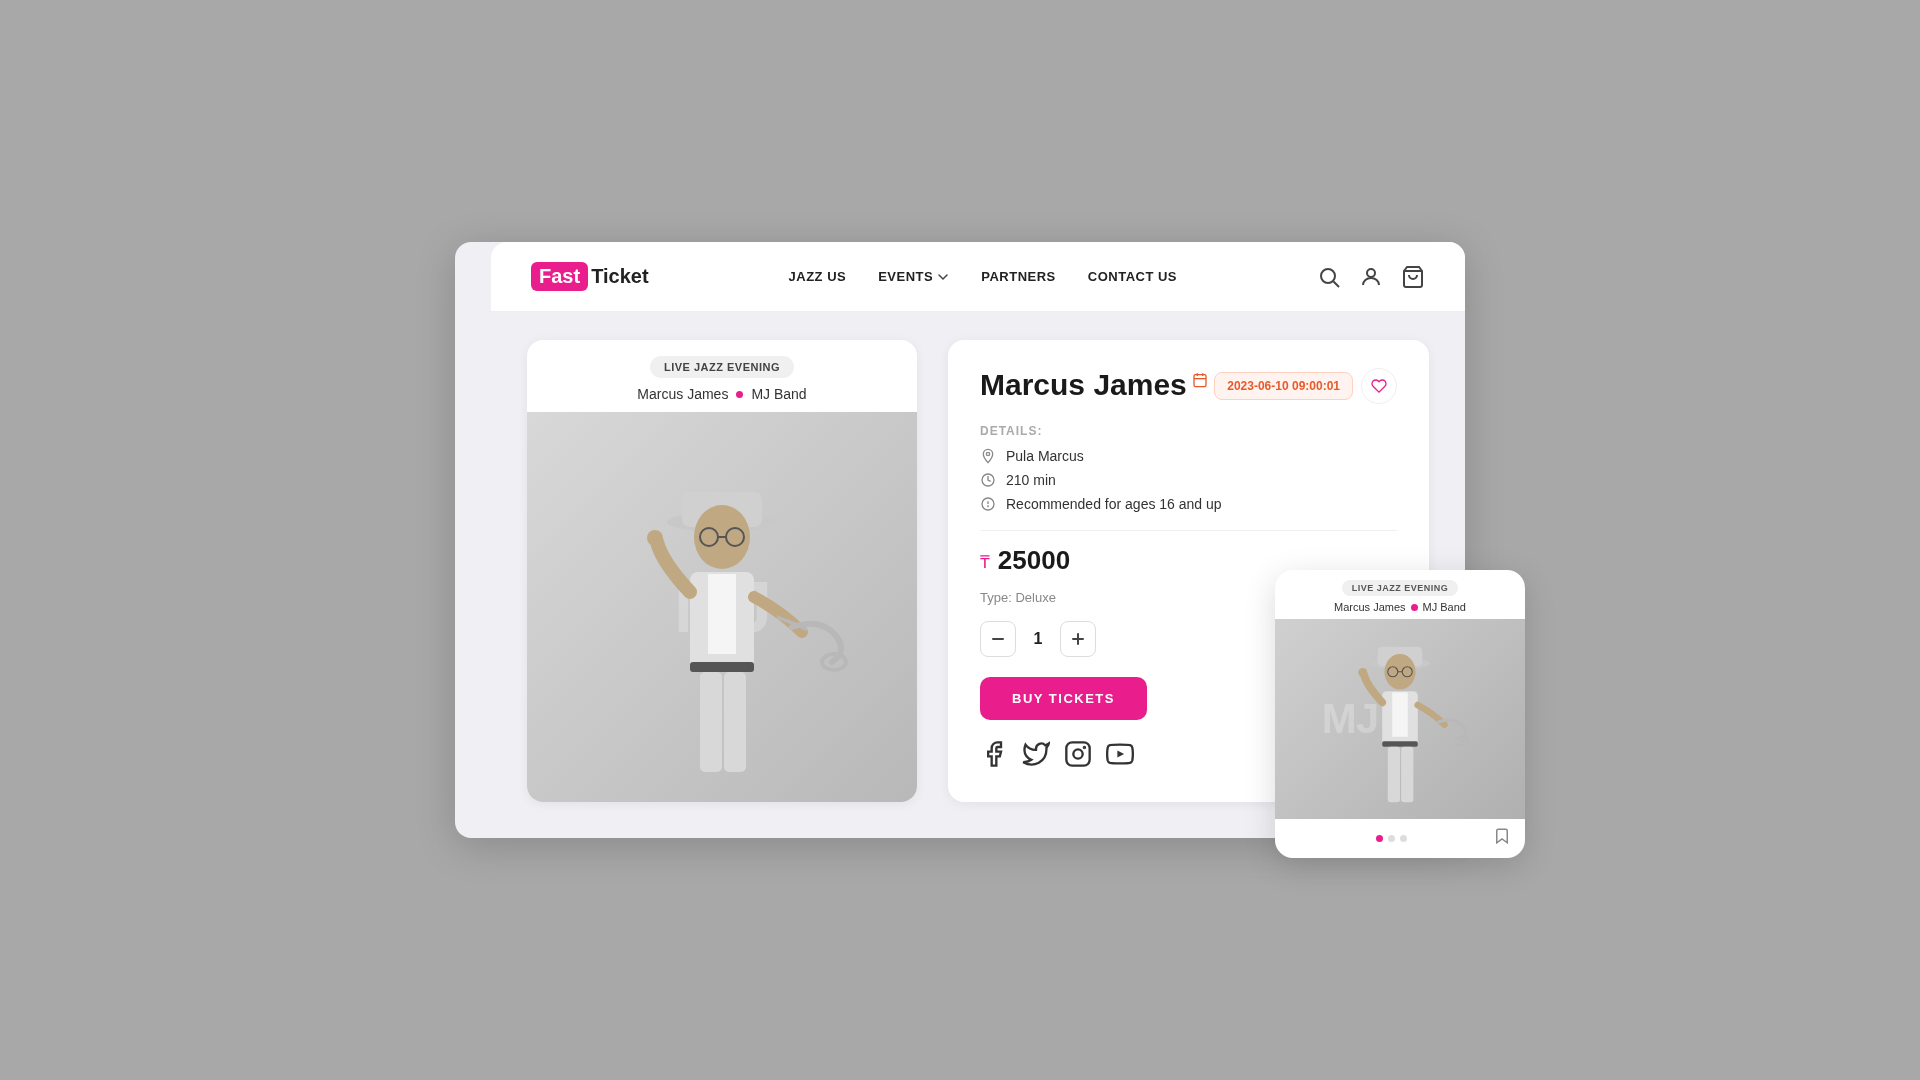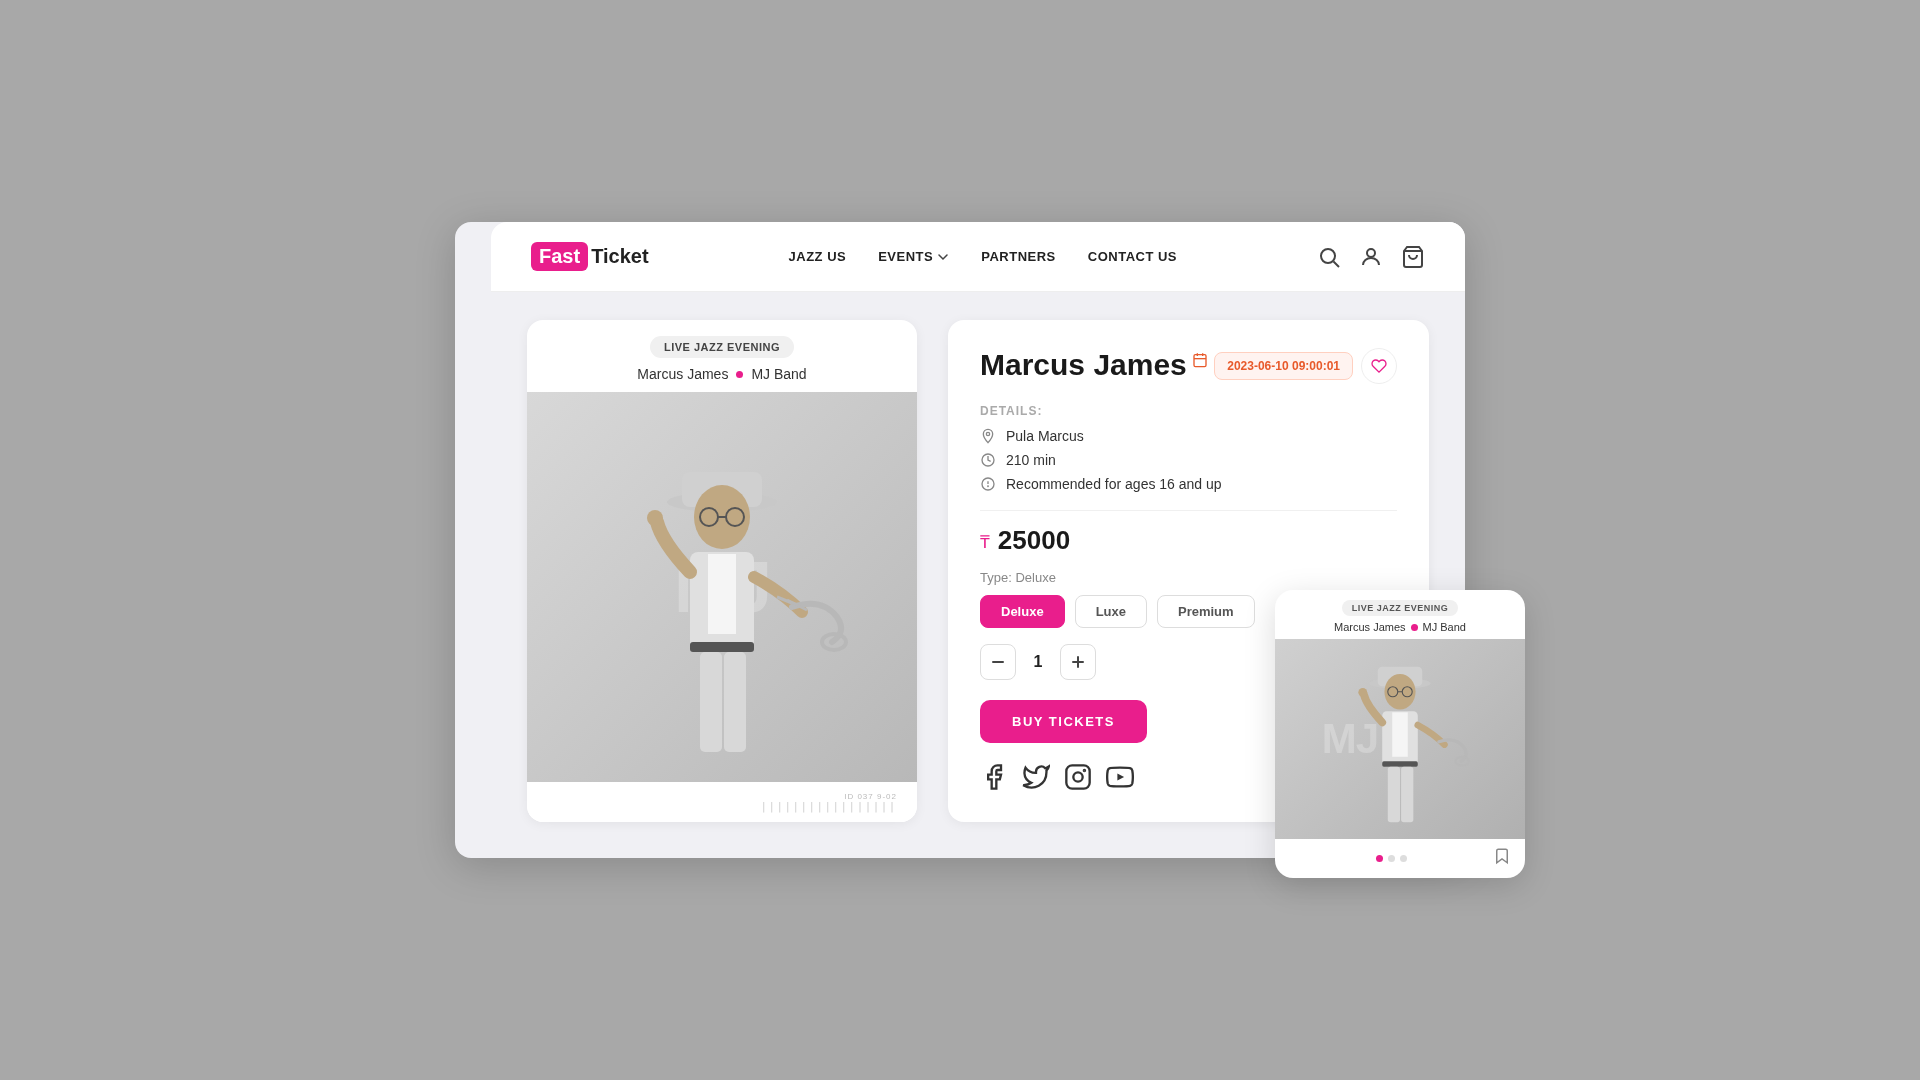--- a/index.html
+++ b/index.html
@@ -486,26 +486,20 @@
 
             <path d="M172 155 Q200 170 220 190" stroke="#c0a882" stroke-width="12" fill="none" stroke-linecap="round"></path>
 
             <path d="M210 185 Q240 175 255 195 Q265 210 250 220" stroke="#b8b8b8" stroke-width="6" fill="none" stroke-linecap="round"></path>
             <ellipse cx="252" cy="220" rx="12" ry="8" fill="none" stroke="#b8b8b8" stroke-width="4"></ellipse>
             <line x1="215" y1="183" x2="195" y2="175" stroke="#b8b8b8" stroke-width="3"></line>
             <line x1="225" y1="188" x2="205" y2="178" stroke="#b8b8b8" stroke-width="3"></line>
           </svg>
         </div>
       </div>
-      <div class="card-footer">
-        <div class="barcode-area">
-          <div style="font-size:8px;color:#bbb;letter-spacing:1px;">ID 037 9-02</div>
-          <div style="font-family:monospace;font-size:10px;letter-spacing:2px;color:#ccc;">|||||||||||||||||</div>
-        </div>
-      </div>
     </div>
 
     <div class="detail-panel">
       <div class="detail-top">
         <h1 class="event-title">Marcus James</h1>
         <div style="display:flex;align-items:center;gap:8px;">
           <div class="date-badge">
             <svg width="16" height="16" viewBox="0 0 24 24" fill="none" stroke="#e85a2b" stroke-width="2">
                 <rect x="3" y="4" width="18" height="18" rx="2"></rect>
                 <line x1="16" y1="2" x2="16" y2="6"></line>
@@ -550,25 +544,20 @@
 
       <div class="divider"></div>
 
       <div class="price-section">
         <span class="price-icon">₸</span>
         <span class="price-value">25000</span>
       </div>
 
       <div class="type-section">
         <div class="type-label">Type: Deluxe</div>
-        <div class="type-buttons">
-          <button class="type-btn active">Deluxe</button>
-          <button class="type-btn">Luxe</button>
-          <button class="type-btn">Premium</button>
-        </div>
       </div>
 
       <div class="quantity-section">
         <button class="qty-btn">
           <svg width="14" height="14" viewBox="0 0 14 14">
               <line x1="2" y1="7" x2="12" y2="7" stroke="#444" stroke-width="2" stroke-linecap="round"></line>
             </svg>
         </button>
         <span class="qty-value">1</span>
         <button class="qty-btn">

